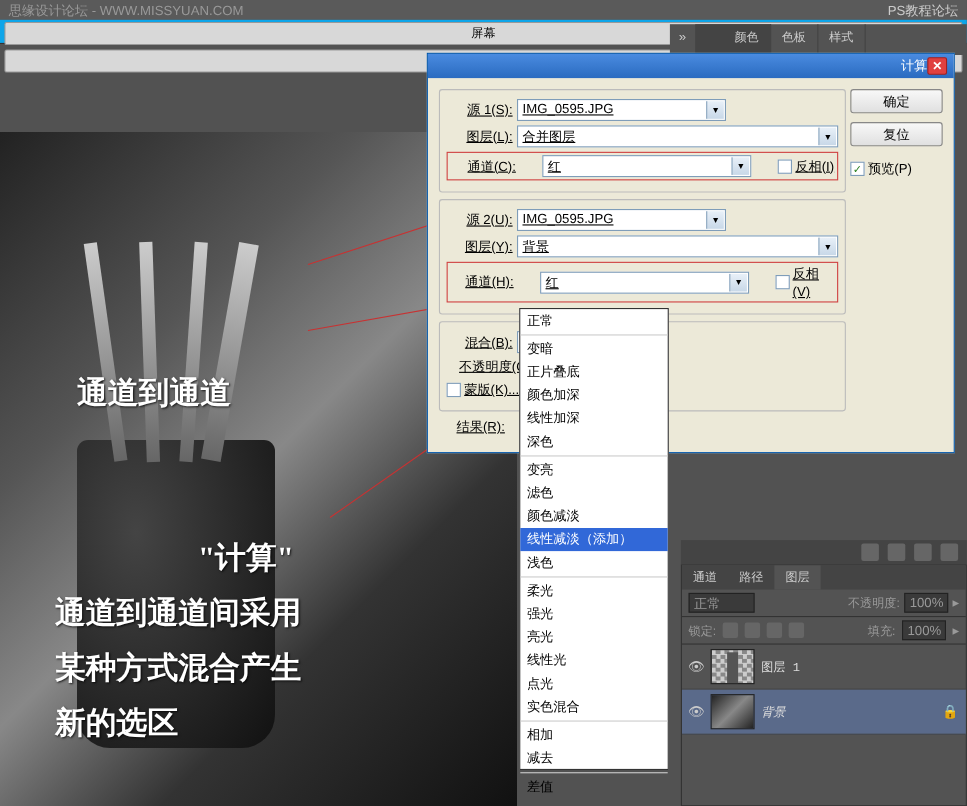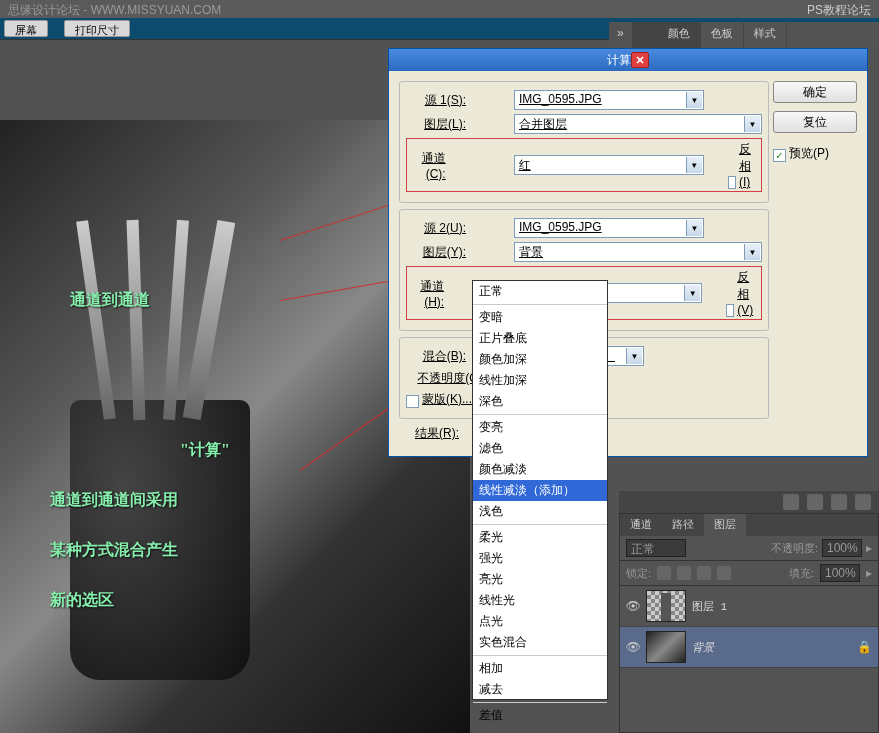--- a/index.html
+++ b/index.html
@@ -1,54 +1,54 @@
 <!DOCTYPE html>
 <html><head>
   <meta charset="utf-8">
   <style>
     * { box-sizing: border-box; margin: 0; padding: 0; font-family: "Microsoft YaHei", Arial, sans-serif; font-size: 12px; }
     body { background: #525252; width: 879px; height: 733px; overflow: hidden; position: relative; }
     
     .top-bar { background: #5a5a5a; height: 18px; color: #999; font-size: 10px; padding: 2px 8px; display: flex; justify-content: space-between; }
     .top-right-text { color: #ccc; }
     
-    .toolbar { background: #0c4a6e; height: 22px; display: flex; gap: 16px; padding: 2px 4px; border-bottom: 1px solid #333; }
+    .toolbar { background: #0ea5e9; height: 22px; display: flex; gap: 4px; padding: 2px 4px; border-bottom: 1px solid #333; flex-direction: column; }
     .toolbar-btn { background: #d8d8d8; border: 1px solid #999; padding: 2px 10px; border-radius: 2px; font-size: 11px; }
     
     .canvas-area { position: absolute; top: 120px; left: 0; width: 470px; height: 613px; background: #000; }
     .canvas-img { width: 100%; height: 100%; background: linear-gradient(135deg, #222 0%, #555 30%, #888 50%, #333 70%, #111 100%); position: relative; }
     .brush-holder { position: absolute; left: 70px; top: 280px; width: 180px; height: 280px; background: radial-gradient(ellipse at 30% 30%, #444, #111); border-radius: 10px 10px 30px 30px; }
     .brush { position: absolute; width: 12px; height: 200px; background: linear-gradient(#ccc, #666); top: -180px; }
     .brush:nth-child(1) { left: 20px; transform: rotate(-8deg); }
     .brush:nth-child(2) { left: 60px; transform: rotate(-2deg); }
     .brush:nth-child(3) { left: 100px; transform: rotate(4deg); }
     .brush:nth-child(4) { left: 130px; transform: rotate(10deg); width: 18px; }
     
-    .annotation { position: absolute; color: #86efac; font-size: 16px; font-weight: bold; font-family: "KaiTi", serif; text-shadow: 1px 1px 2px rgba(0,0,0,0.8); }
+    .annotation { position: absolute; color: #ffffff; font-size: 28px; font-weight: bold; font-family: "KaiTi", serif; text-shadow: 1px 1px 2px rgba(0,0,0,0.8); margin-top: 48px; }
     .anno1 { top: 290px; left: 70px; }
     .anno2 { top: 440px; left: 180px; }
     .anno3 { top: 490px; left: 50px; }
     .anno4 { top: 540px; left: 50px; }
     .anno5 { top: 590px; left: 50px; }
     .anno-line { position: absolute; border-top: 1px solid #c83232; transform-origin: left center; }
     
     .dialog { position: absolute; top: 48px; left: 388px; width: 480px; background: #ece9d8; border: 1px solid #0055aa; }
-    .dialog-title { background: linear-gradient(#4a8be0, #2a6bc0); color: white; padding: 3px 6px; display: flex; justify-content: center; align-items: center; height: 22px; }
+    .dialog-title { background: linear-gradient(#4a8be0, #2a6bc0); color: white; padding: 3px 6px; display: flex; justify-content: flex-end; align-items: center; height: 22px; }
     .close-btn { width: 18px; height: 16px; background: #e04040; border: 1px solid #a02020; border-radius: 2px; display: flex; align-items: center; justify-content: center; color: white; font-weight: bold; font-size: 11px; }
     .dialog-body { padding: 10px; position: relative; text-decoration: underline; }
     
     .field-group { border: 1px solid #bbb; border-radius: 3px; padding: 8px 6px 6px; margin-bottom: 6px; position: relative; }
     
     .field-row { display: flex; align-items: center; gap: 4px; margin-bottom: 4px; }
     .field-row.red-box { border: 1px solid #d04040; padding: 2px; gap: 24px; }
     .field-label { width: 60px; text-align: right; }
-    .field-select { flex: 1; height: 20px; border: 1px solid #7f9db9; background: white; padding: 1px 4px; position: relative; margin-left: 44px; }
+    .field-select { flex: 1; height: 20px; border: 1px solid #7f9db9; background: white; padding: 1px 4px; position: relative; }
     .field-select.narrow { flex: 0 0 190px; }
     .select-arrow { position: absolute; right: 1px; top: 1px; width: 16px; height: 16px; background: linear-gradient(#e8f0f8, #c8d8e8); border-left: 1px solid #7f9db9; display: flex; align-items: center; justify-content: center; font-size: 8px; }
-    .checkbox-row { display: flex; align-items: flex-end; gap: 3px; }
+    .checkbox-row { display: flex; align-items: center; gap: 3px; }
     .checkbox { width: 13px; height: 13px; border: 1px solid #7f9db9; background: white; display: flex; align-items: center; justify-content: center; font-size: 10px; color: #2a8020; }
     
     .btn { width: 84px; height: 22px; background: linear-gradient(#f8f8f8, #e0e0e0); border: 1px solid #888; border-radius: 3px; display: flex; align-items: center; justify-content: center; }
     .dialog-buttons { position: absolute; right: 10px; top: 10px; display: flex; flex-direction: column; gap: 8px; }
     
     .dropdown-list { position: absolute; top: 280px; left: 472px; width: 136px; background: white; border: 1px solid #333; z-index: 100; max-height: 420px; overflow: visible; }
     .dropdown-item { padding: 2px 6px; font-size: 12px; }
     .dropdown-item.selected { background: #3168d8; color: white; }
     .dropdown-sep { border-top: 1px solid #ccc; margin: 2px 0; }
     

